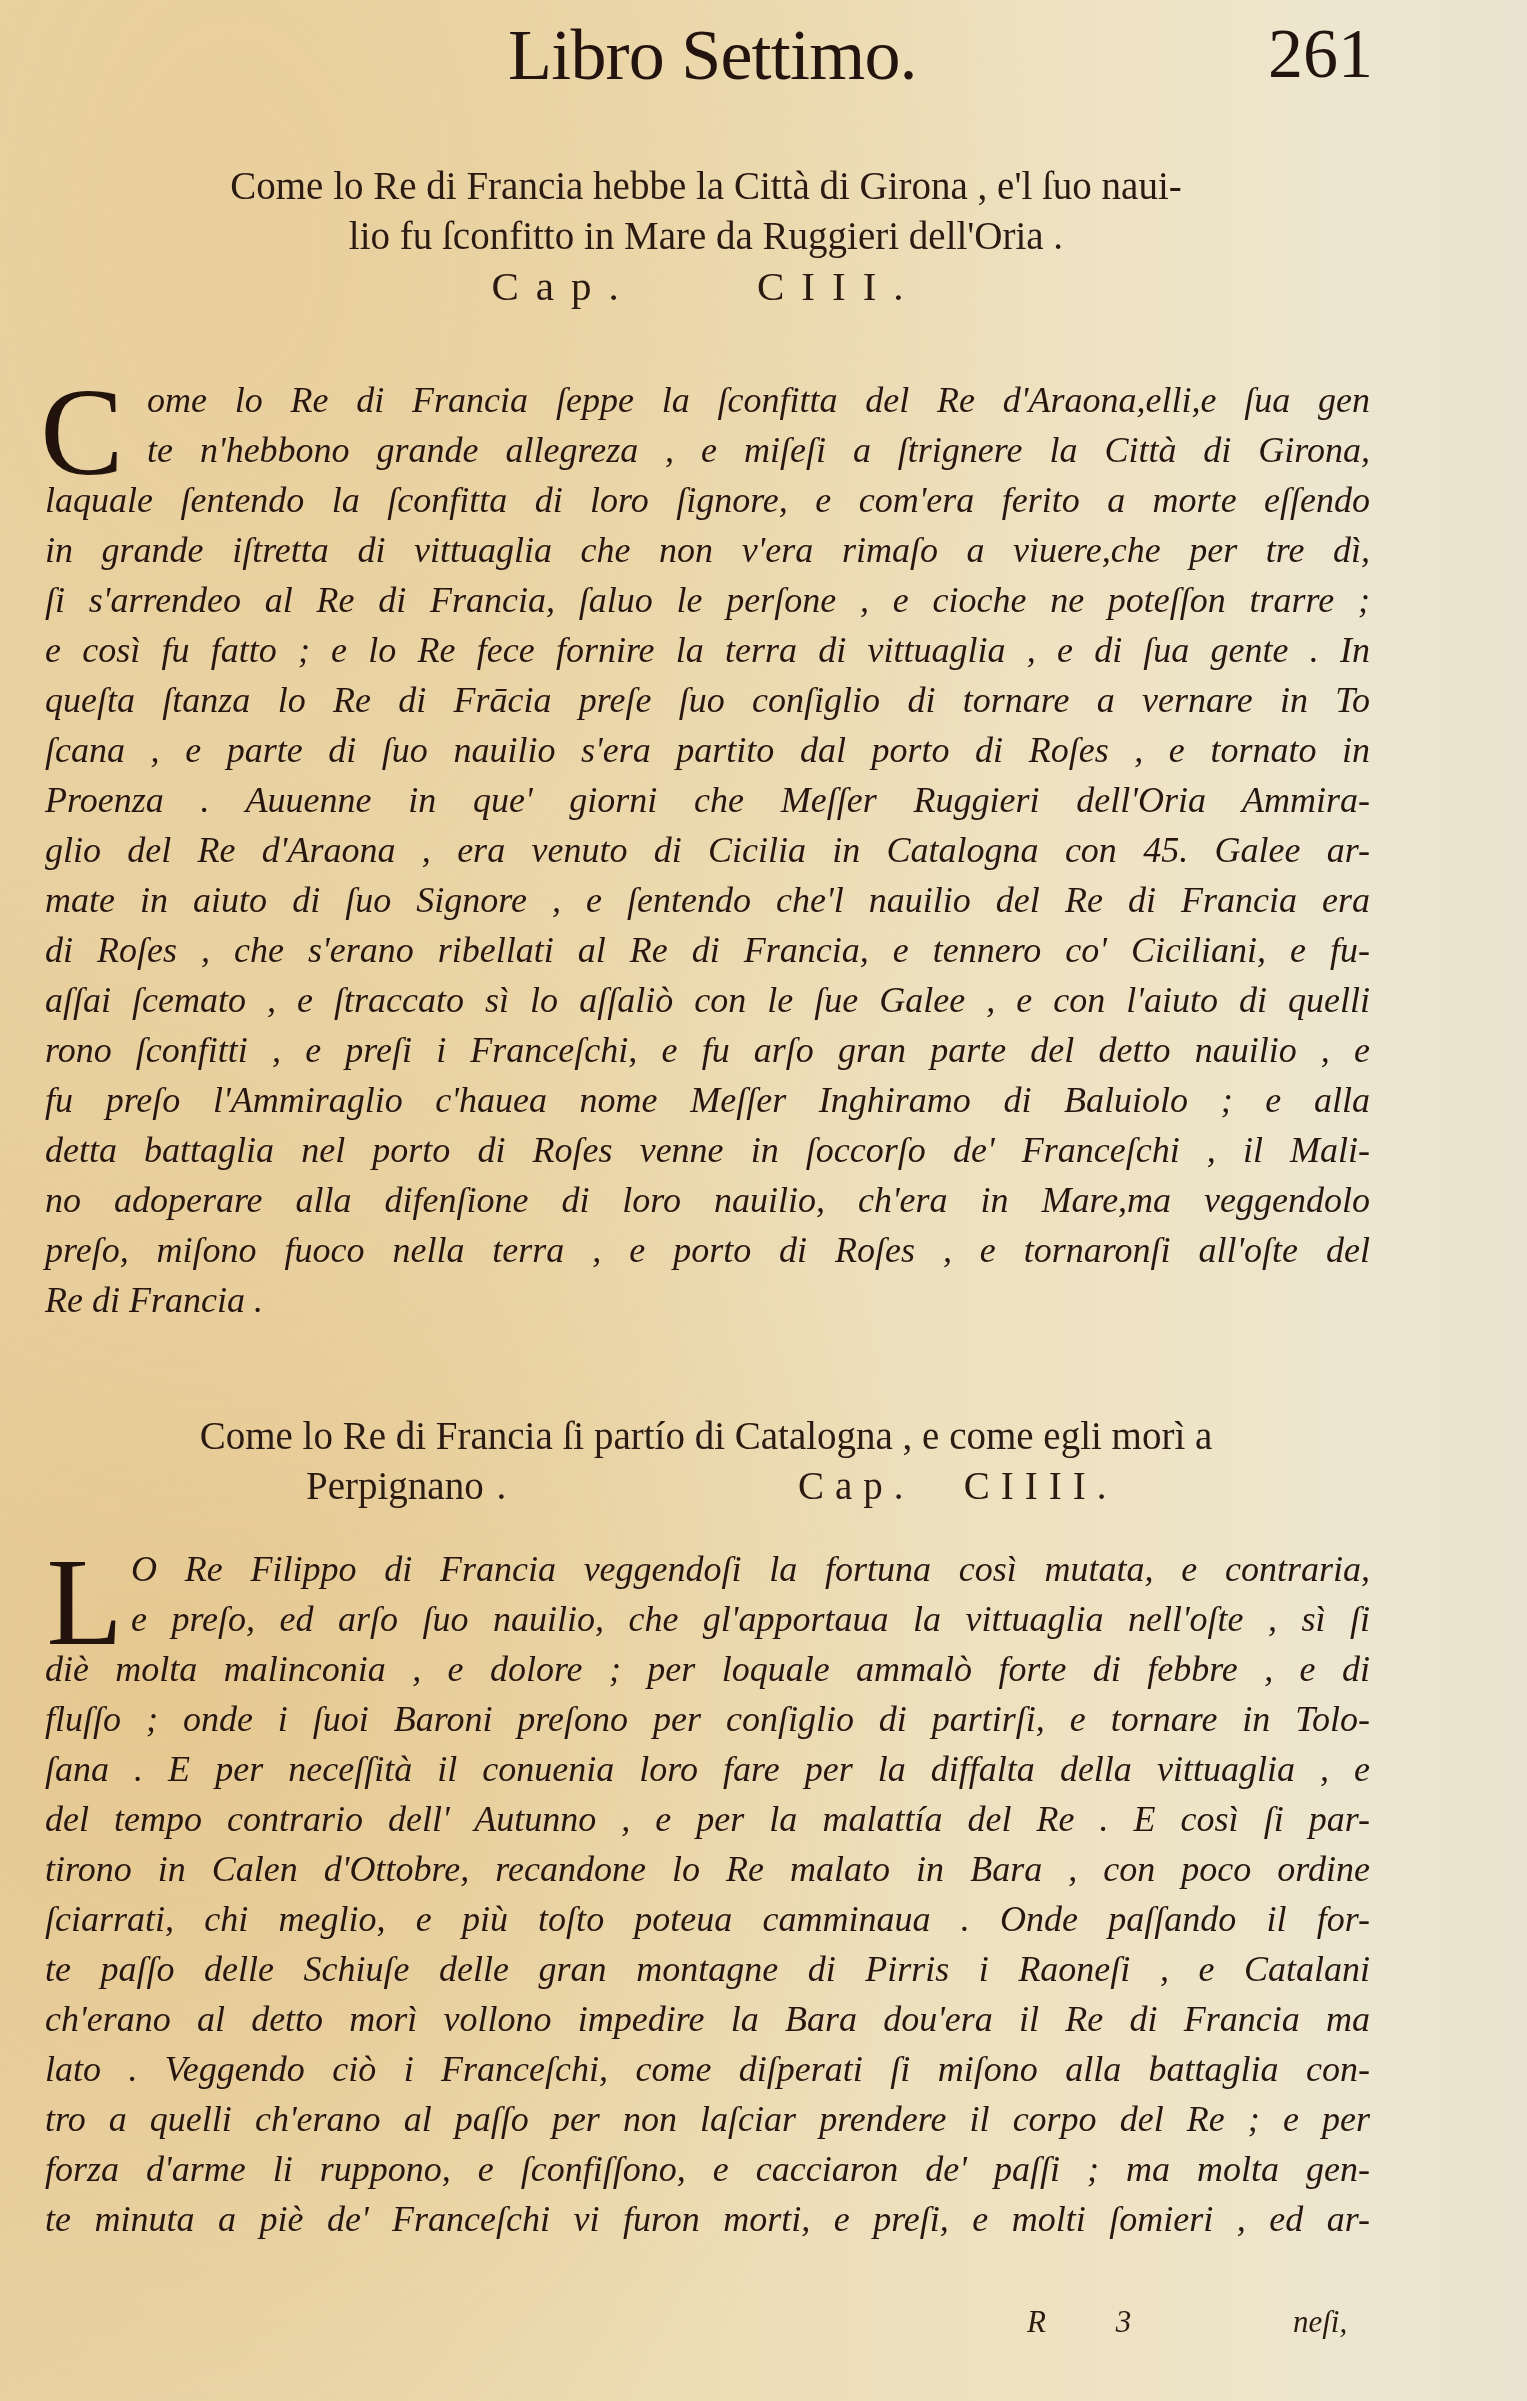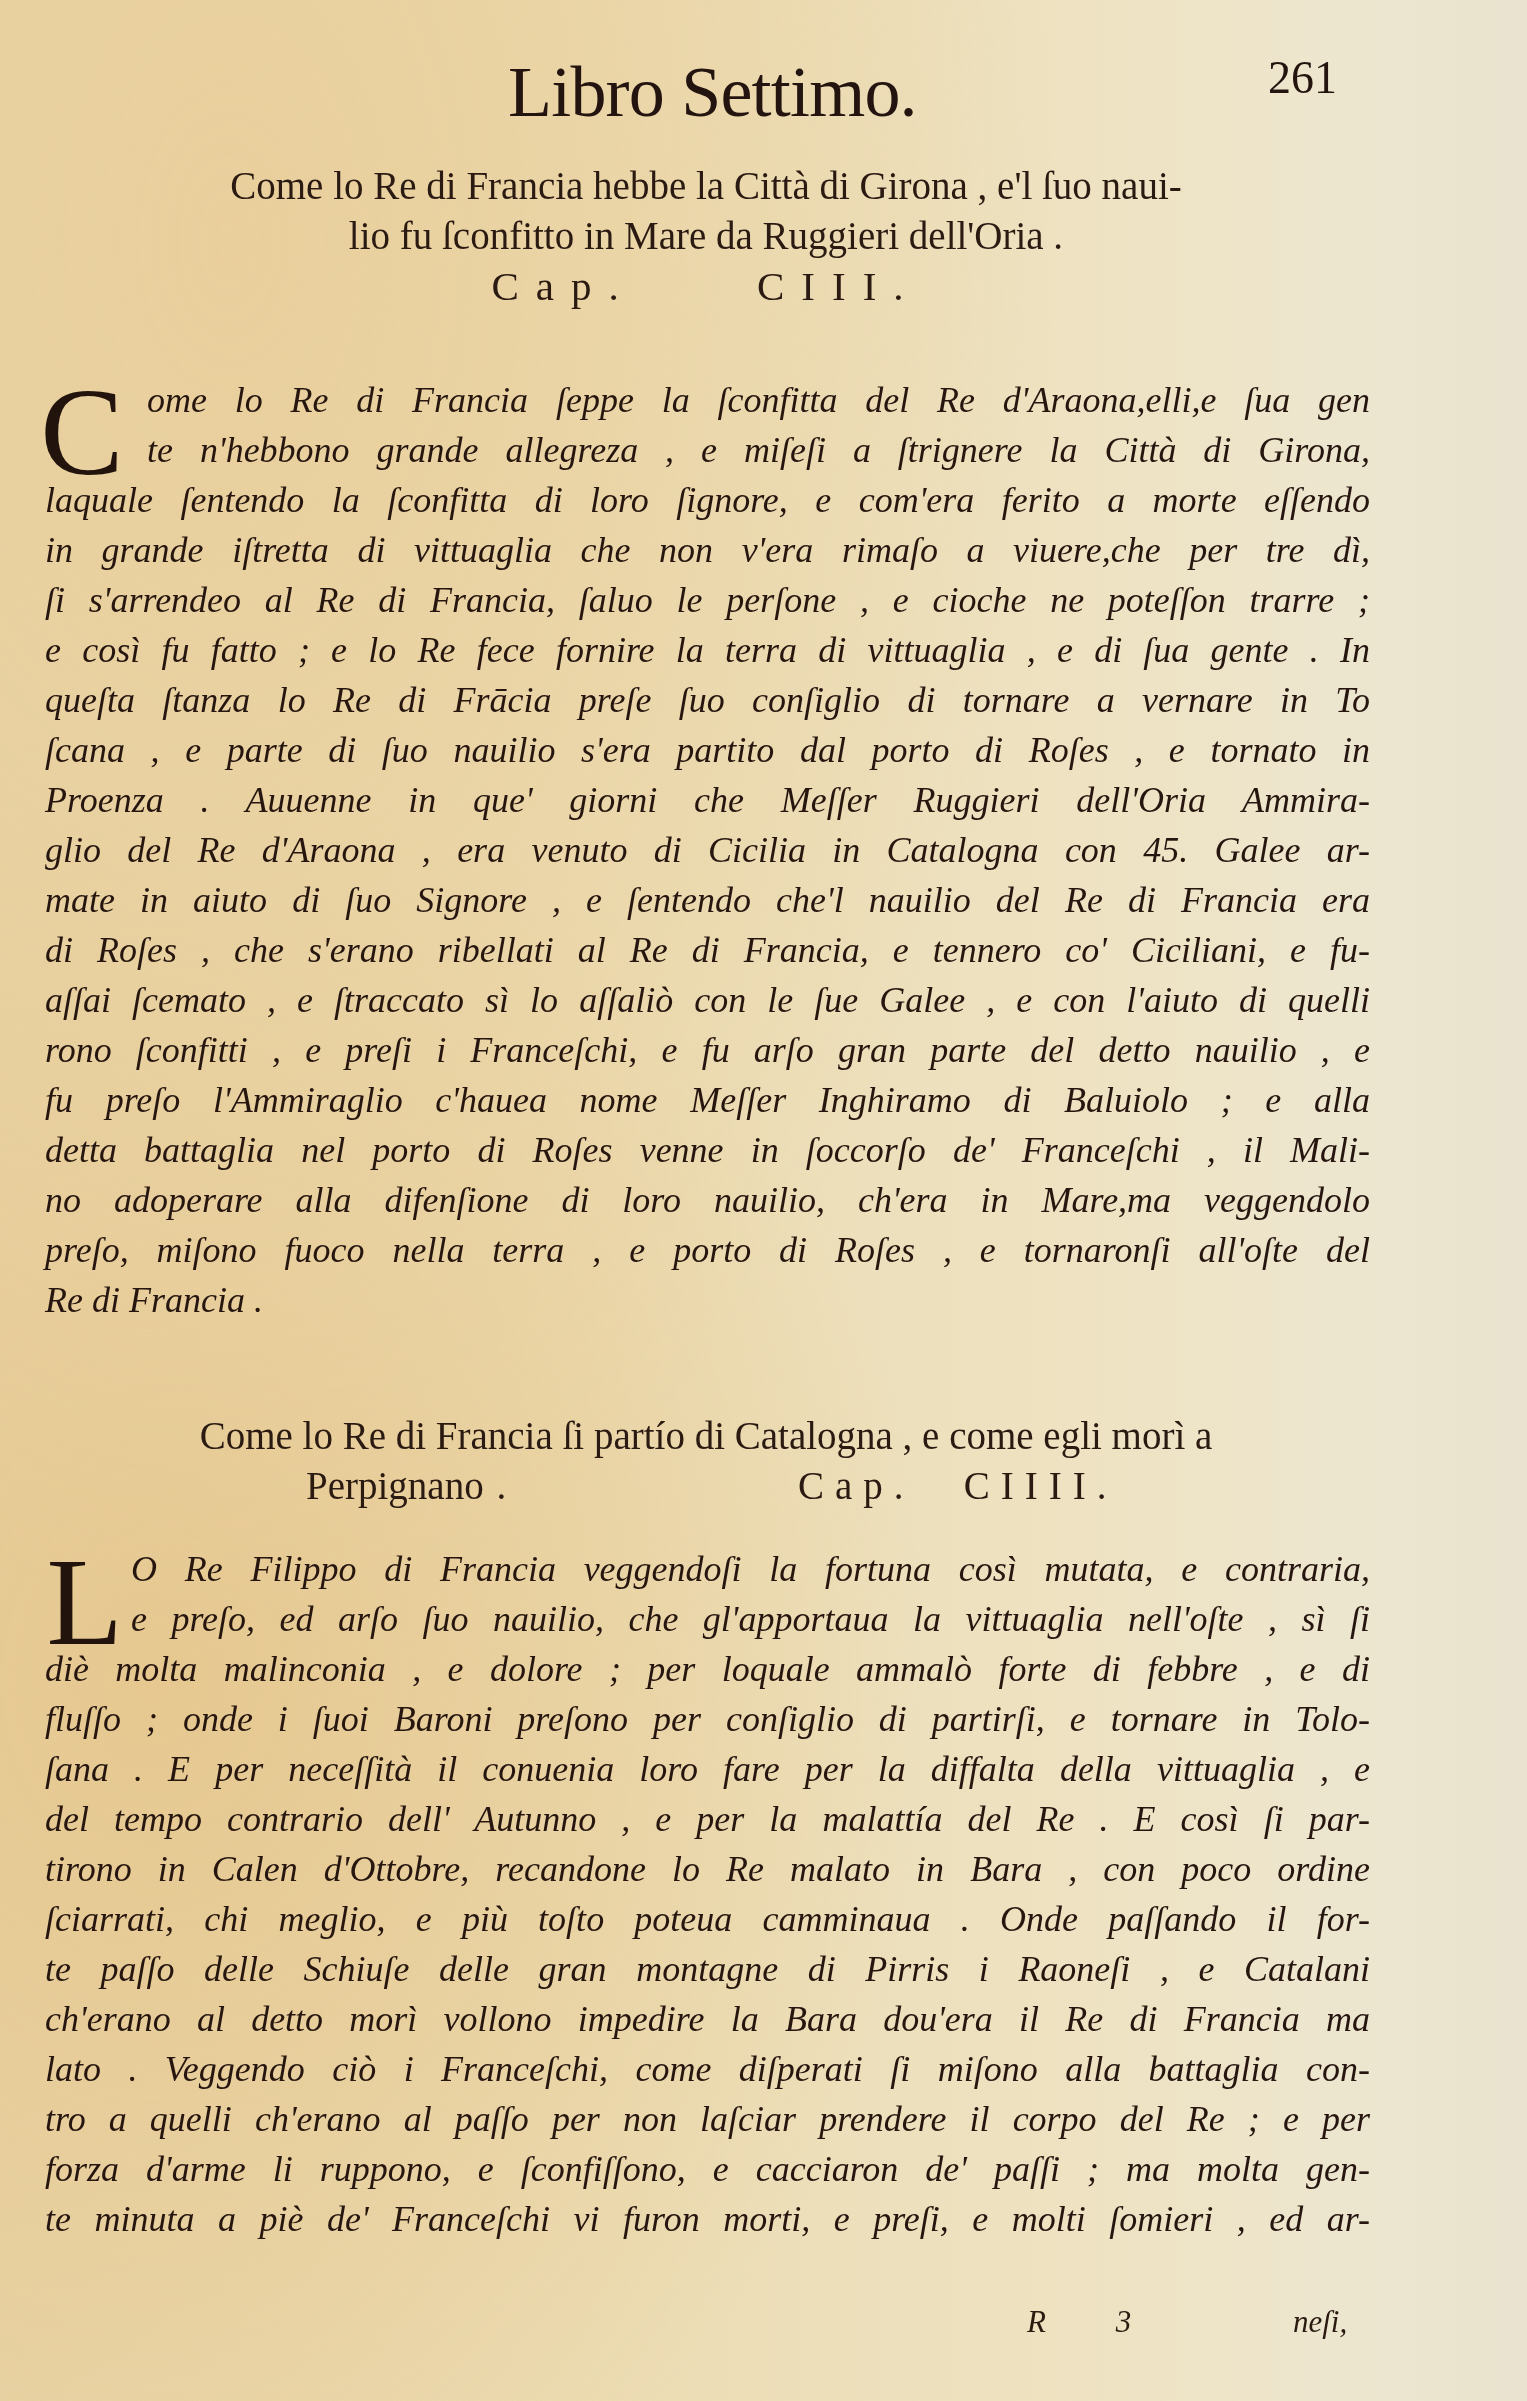--- a/index.html
+++ b/index.html
@@ -5,30 +5,30 @@
   html, body { margin: 0; padding: 0; }
   body {
     width: 1528px; height: 2401px; overflow: hidden; position: relative;
     background: radial-gradient(ellipse at 15% 10%, #e9cf9c 0%, rgba(233,207,156,0) 45%),
                 radial-gradient(ellipse at 10% 70%, #e6c890 0%, rgba(230,200,144,0) 40%),
                 linear-gradient(90deg, #e8d3a6 0%, #ecdcb3 40%, #eee3c4 75%, #ede6cf 88%, #e9e3cf 100%);
     color: #2a1a10;
   }
   .page { position: absolute; inset: 0; }
   .running-head {
-    position: absolute; top: 7.8px; left: 0; width: 1248px; height: 94px; margin-top: 37px;
+    position: absolute; top: 7.8px; left: 0; width: 1248px; height: 94px;
   }
   .head-title {
     position: absolute; left: 508px; top: 6.3px;
     font-family: "Liberation Serif", serif; font-size: 72px; letter-spacing: -0.8px;
     color: #241410;
   }
   .head-page {
     position: absolute; left: 1268px; top: 6.3px;
-    font-family: "Liberation Serif", serif; font-size: 46px; color: #241410;
+    font-family: "Liberation Serif", serif; font-size: 70px; color: #241410;
   }
   .chapter-head {
     position: absolute; left: 71px; width: 1270px;
     font-family: "Liberation Serif", serif; font-size: 39px; color: #2a1a12;
     text-align: center; line-height: 50px;
   }
   .chapter-head .line { display: block; white-space: nowrap; }
   .chapter-head .cap {
     display: block; letter-spacing: 17px; font-size: 41px; word-spacing: 94px;
   }

